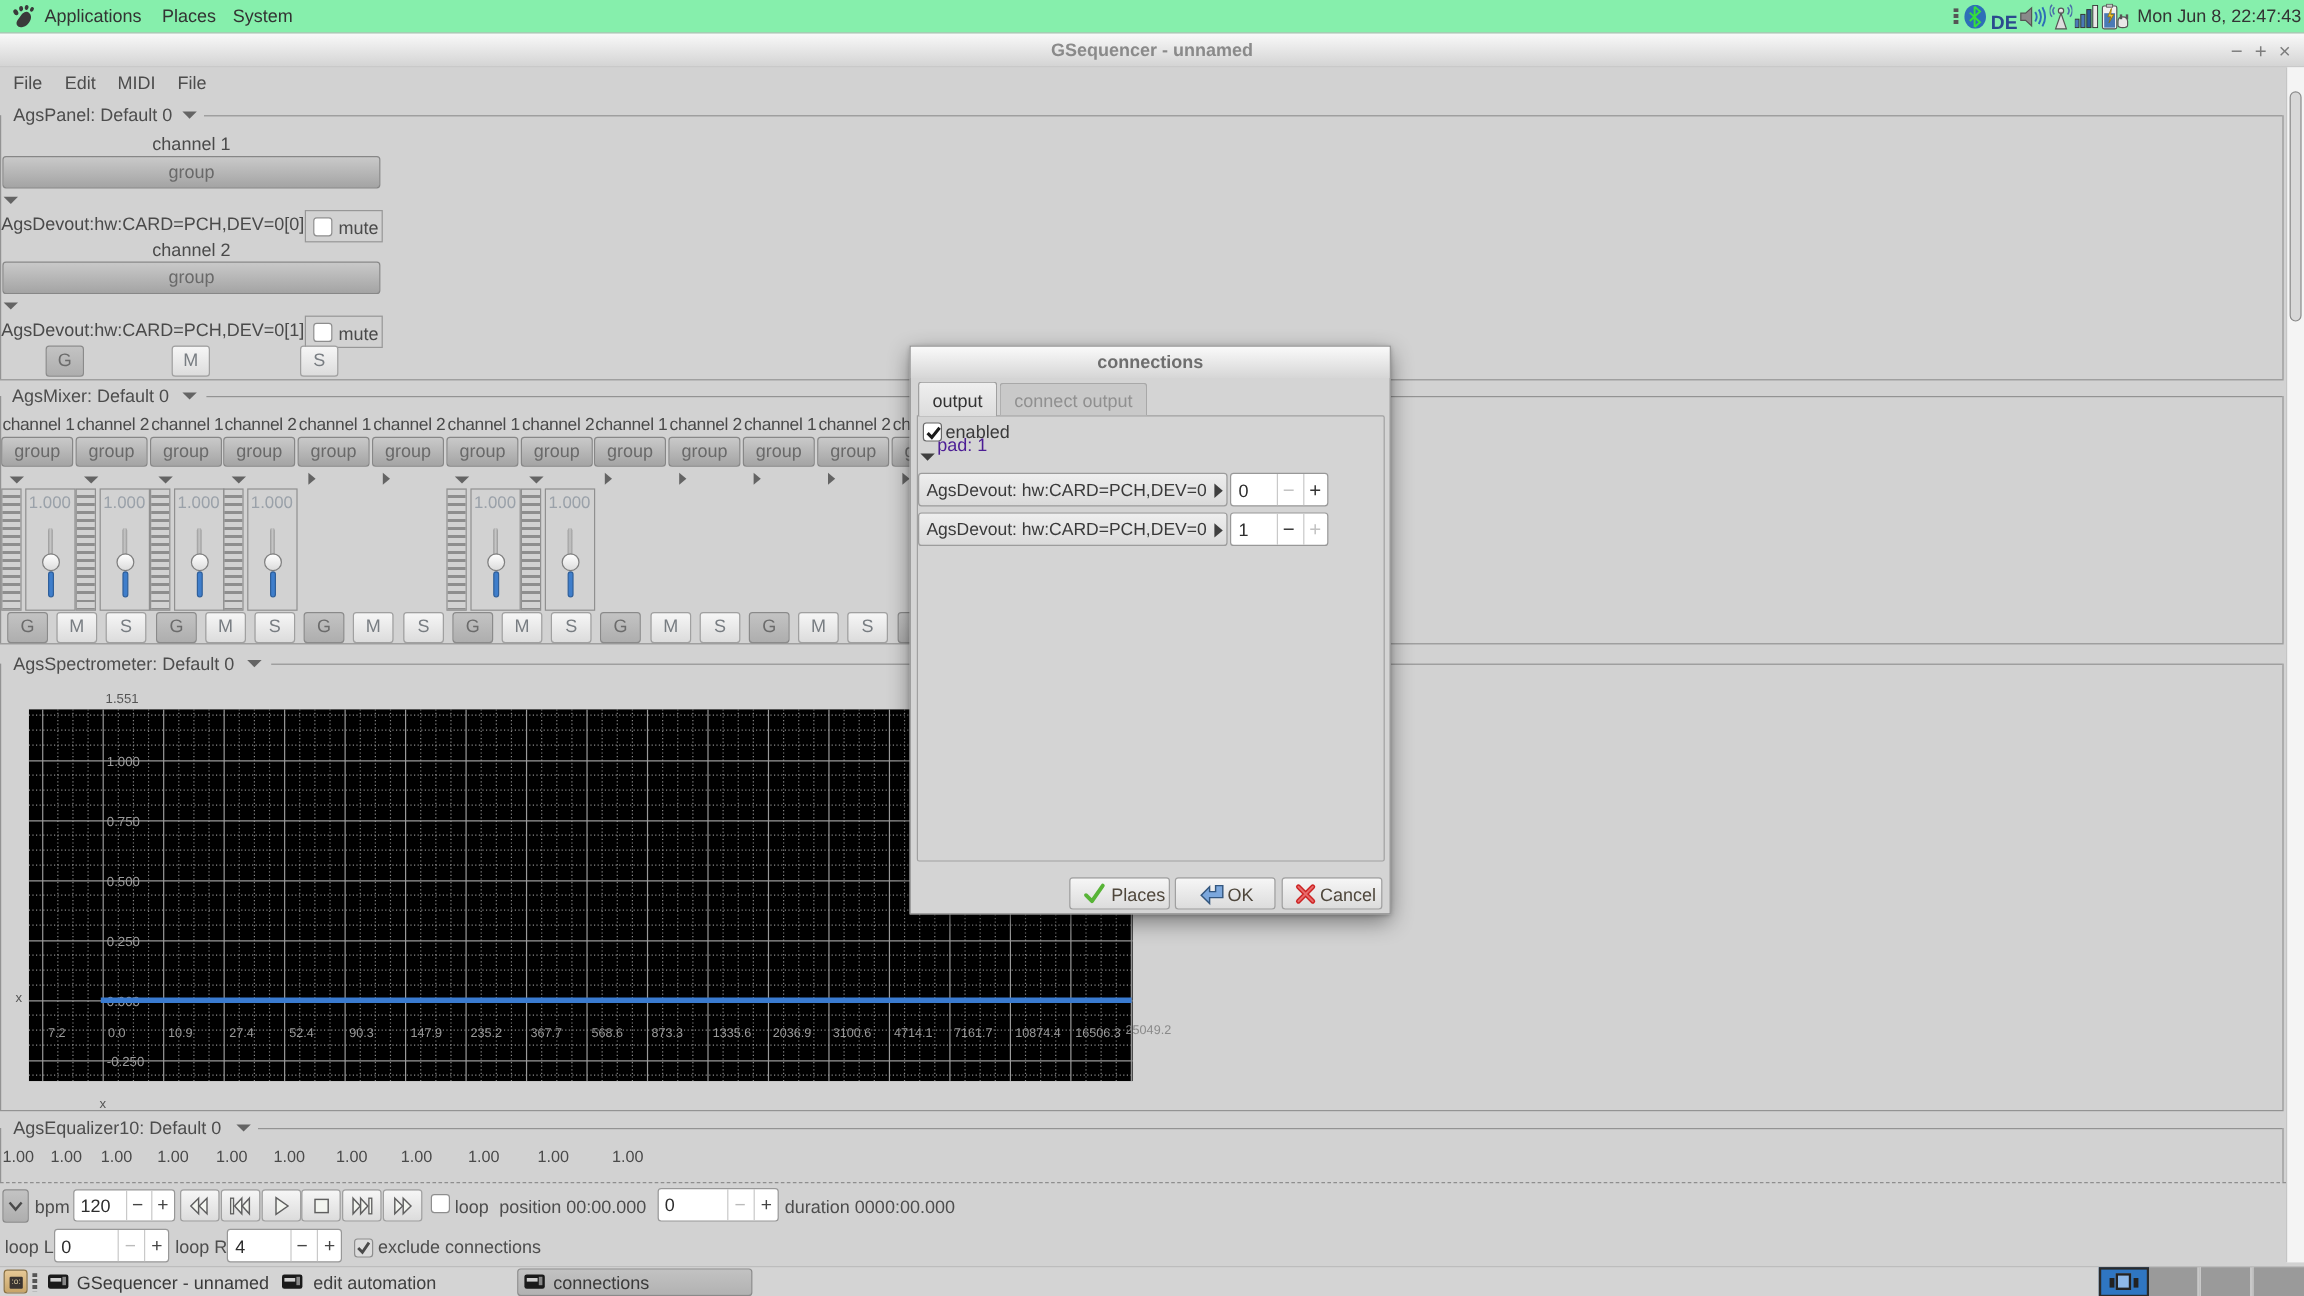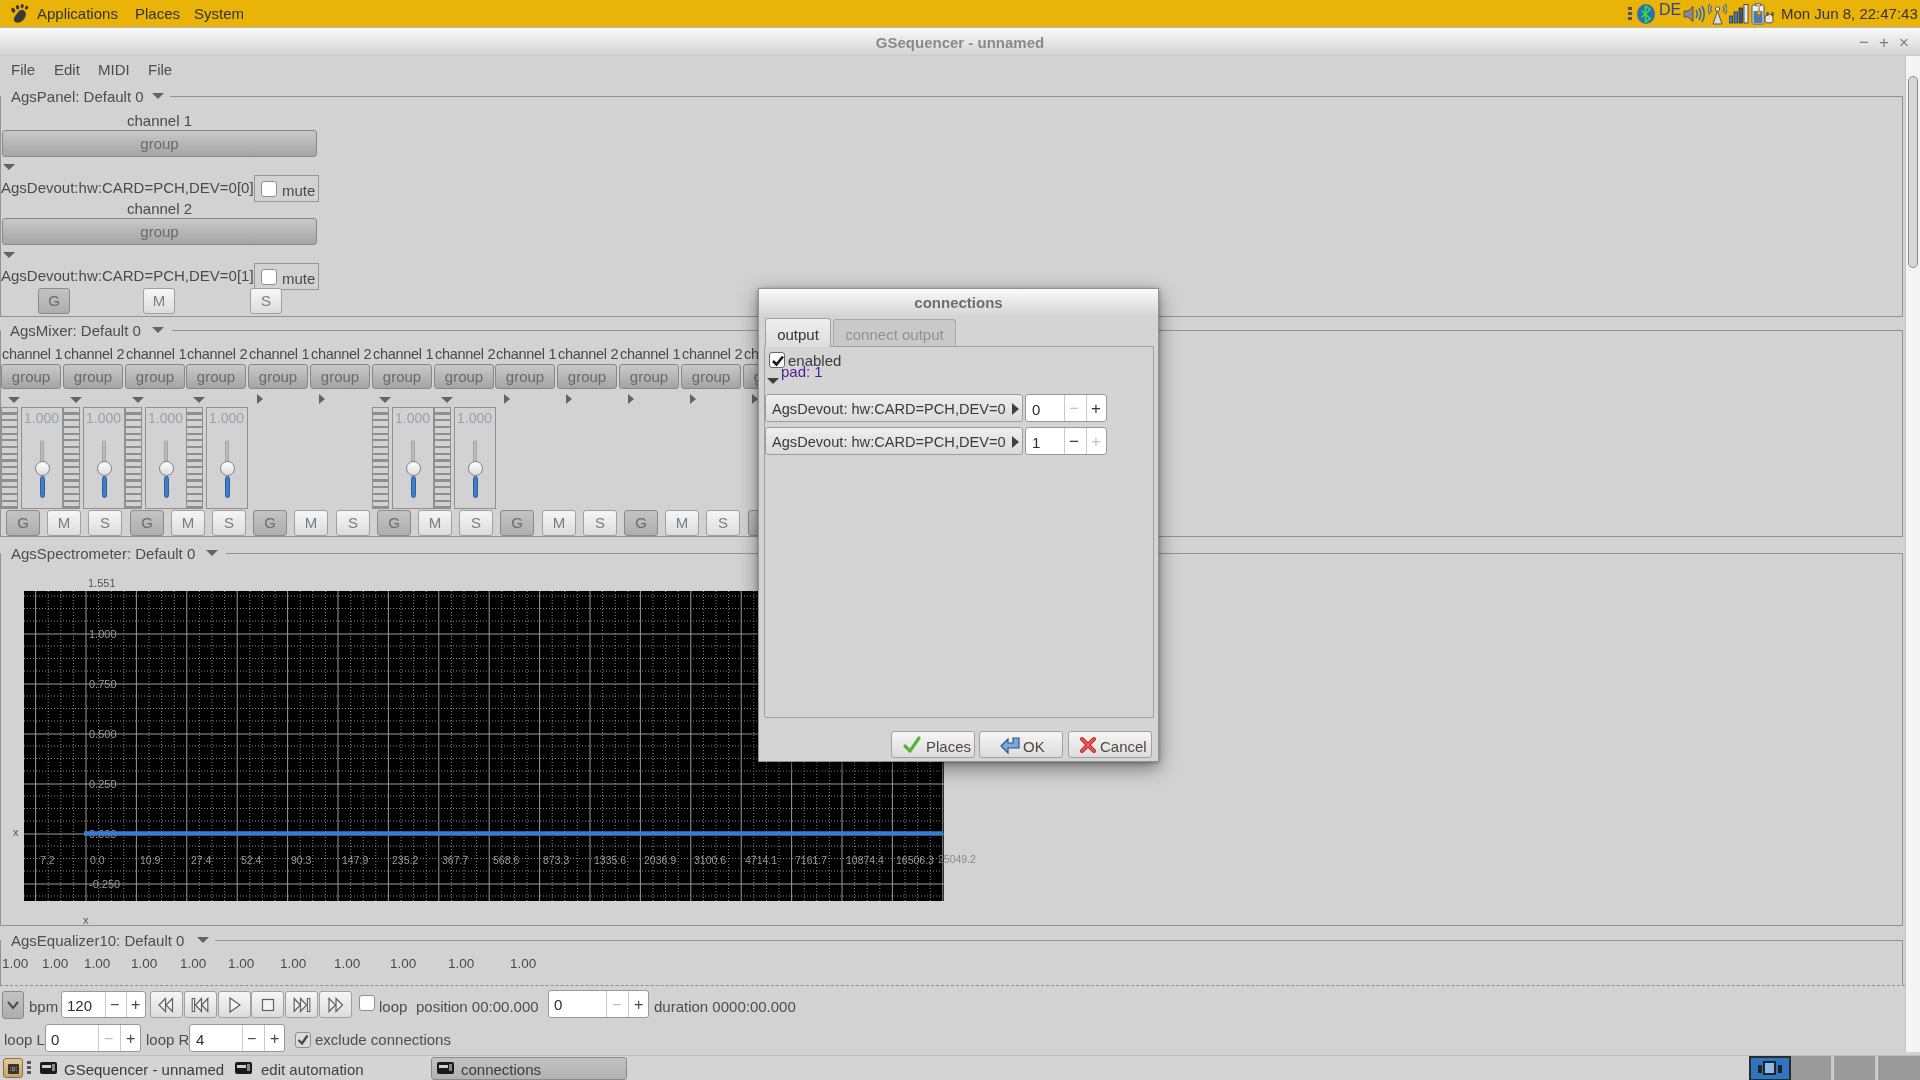--- a/index.html
+++ b/index.html
@@ -9,37 +9,37 @@
 .btnd{position:absolute;background:linear-gradient(#c3c3c3,#aeaeae);border:1px solid #8a8a8a;border-radius:3px;color:#6b6b6b;text-align:center;}
 .grp{position:absolute;background:linear-gradient(#c9c9c9,#a4a4a4);border:1px solid #878787;border-radius:3px;color:#696969;text-align:center;font-size:15px;}
 .td{position:absolute;width:0;height:0;border-left:6px solid transparent;border-right:6px solid transparent;border-top:6px solid #646464;}
 .tr{position:absolute;width:0;height:0;border-top:5px solid transparent;border-bottom:5px solid transparent;border-left:6px solid #646464;}
 .cb{position:absolute;background:#fff;border:1px solid #8e8e8e;border-radius:3px;}
 .ln{position:absolute;background:#939393;}
 .entry{position:absolute;background:#fff;border:1px solid #989898;border-radius:3px;color:#2d2d2d;}
 .ladder{position:absolute;border:1px solid #909090;background:repeating-linear-gradient(to bottom,#d2d2d2 0 4.5px,#8e8e8e 4.5px 6.7px);}
 .sfr{position:absolute;border:1px solid #909090;}
 </style></head><body>
-<div class="ab" style="left:0;top:0;width:1920px;height:28px;background:#eab308;border-bottom:1px solid #b8b8b8">
+<div class="ab" style="left:0;top:0;width:1920px;height:28px;background:#86efac;border-bottom:1px solid #b8b8b8">
 <svg class="ab" style="left:8px;top:3px" width="22" height="22" viewBox="0 0 22 22">
       <path d="M10.5 8.5 Q14 5.5 16.5 8 Q19 10.5 17 14.5 Q15 18.5 11 19.5 Q7.5 20.3 6.2 18 Q5 15.8 7 13.2 Q8.7 11 10.5 8.5 z" fill="#3a3a3a"></path>
       <ellipse cx="5.2" cy="7.2" rx="1.9" ry="2.6" fill="#3a3a3a" transform="rotate(-28 5.2 7.2)"></ellipse>
       <ellipse cx="9.6" cy="4.2" rx="1.7" ry="2.3" fill="#3a3a3a" transform="rotate(-8 9.6 4.2)"></ellipse>
       <ellipse cx="14.2" cy="3.2" rx="1.6" ry="2.1" fill="#3a3a3a" transform="rotate(12 14.2 3.2)"></ellipse>
       <ellipse cx="18.6" cy="4.8" rx="1.5" ry="2" fill="#3a3a3a" transform="rotate(32 18.6 4.8)"></ellipse>
     </svg>
 <div class="t" style="left:37px;top:6px;color:#333">Applications</div>
 <div class="t" style="left:135px;top:6px;color:#333">Places</div>
 <div class="t" style="left:194px;top:6px;color:#333">System</div>
 <div class="ab" style="left:1628px;top:7px;width:4px;height:14px;background:repeating-linear-gradient(to bottom,#555 0 3px,transparent 3px 5px)"></div>
 <svg class="ab" style="left:1636px;top:4px" width="20" height="20" viewBox="0 0 20 20">
       <ellipse cx="10" cy="10" rx="9" ry="10" fill="#2d6fb7"></ellipse>
       <path d="M9.5 1.5 L9.5 18.5 M9.5 1.5 L14 5.5 L5.5 13.5 M9.5 18.5 L14 14.5 L5.5 6.5" stroke="#36e03a" stroke-width="1.6" fill="none"></path>
     </svg>
-<div class="t" style="left:1659px;top:2px;color:#2b4a8e;font-weight:normal;font-size:16px">DE</div>
+<div class="t" style="left:1659px;top:12px;color:#2b4a8e;font-weight:bold;font-size:16px">DE</div>
 <svg class="ab" style="left:1683px;top:4px" width="24" height="20" viewBox="0 0 24 20">
       <path d="M1 7 L5 7 L10 2.5 L10 17.5 L5 13 L1 13 z" fill="#8a8a8a" stroke="#555" stroke-width="1"></path>
       <path d="M13 6 q2.5 4 0 8 M16 4 q3.5 6 0 12 M19 2 q4.5 8 0 16" stroke="#2d6fb7" stroke-width="1.6" fill="none"></path>
     </svg>
 <svg class="ab" style="left:1708px;top:3px" width="19" height="22" viewBox="0 0 19 22">
       <circle cx="9.5" cy="6" r="2.2" fill="#e8e8e8" stroke="#555"></circle>
       <path d="M9.5 8 L5 21 L14 21 z" fill="#ddd" stroke="#555" stroke-width="1"></path>
       <path d="M4 3 q-2.5 3 0 6 M15 3 q2.5 3 0 6 M2 1 q-4 5 0 10 M17 1 q4 5 0 10" stroke="#4a6ea9" stroke-width="1.3" fill="none"></path>
     </svg>
 <svg class="ab" style="left:1729px;top:4px" width="20" height="20" viewBox="0 0 20 20">

